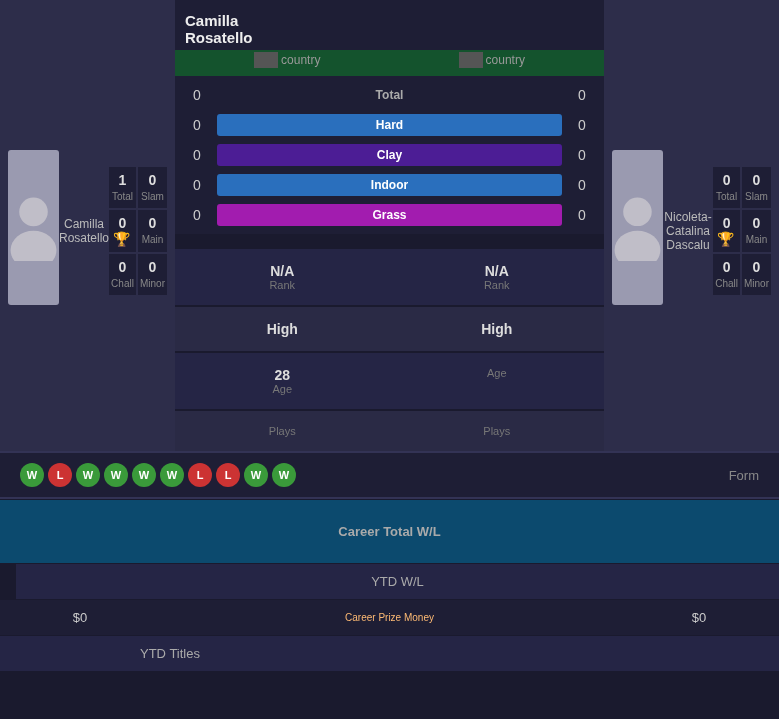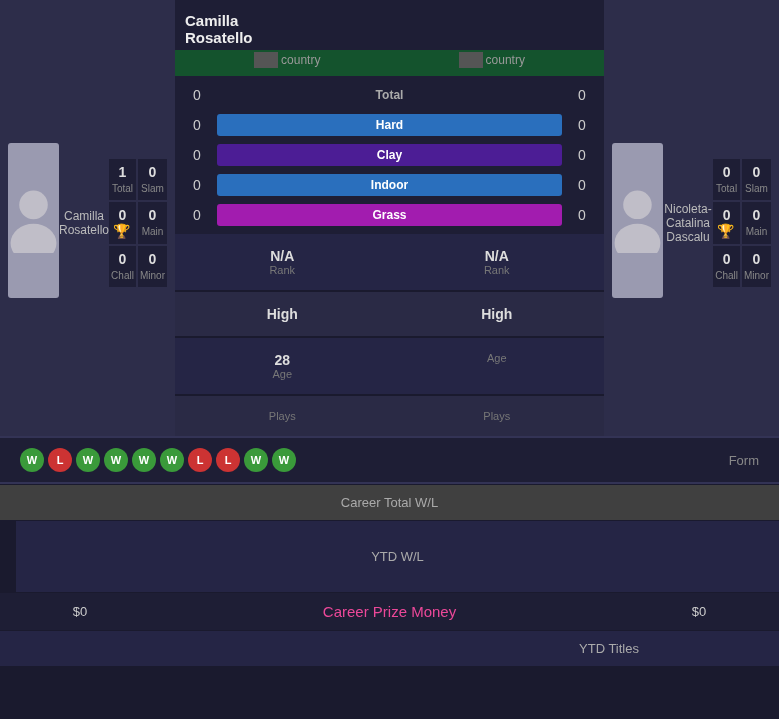--- a/index.html
+++ b/index.html
@@ -134,21 +134,21 @@
       border-radius: 3px;
       color: white;
       font-size: 12px;
       font-weight: bold;
     }
 
     .info-area {
       display: flex;
       flex-direction: column;
       gap: 2px;
-      margin-top: 0;
+      margin-top: 15px;
     }
 
     .info-line {
       display: flex;
       align-items: stretch;
     }
 
     .il-left {
       flex: 1;
       background: #252545;
@@ -429,35 +429,35 @@
         <div class="form-badge form-badge-l">L</div>
         <div class="form-badge form-badge-w">W</div>
         <div class="form-badge form-badge-w">W</div>
       </div>
     <div class="form-label">Form</div>
   </div>
 
   <div class="divider"></div>
 
   <div id="bottom-rows-container">
-  <div style="display: flex; align-items: center; padding: 10px 20px; background: #404040; margin-top: 1px;">
+  <div style="display: flex; align-items: center; padding: 24px 20px; background: #0c4a6e; margin-top: 1px; font-weight: bold;">
         <span style="width: 120px; text-align: center; color: rgb(204, 204, 204); font-size: 13px;"></span>
         <span style="flex: 1 1 0%; text-align: center; color: rgb(170, 170, 170); font-size: 13px;">Career Total W/L</span>
         <span style="width: 120px; text-align: center; color: rgb(204, 204, 204); font-size: 13px;"></span>
       </div>
-      <div style="display: flex; align-items: center; padding: 28px 20px; background: rgb(37, 37, 69); margin-top: 1px; margin-left: 16px;">
+      <div style="display: flex; align-items: center; padding: 10px 20px; background: rgb(37, 37, 69); margin-top: 1px; margin-left: 16px;">
         <span style="width: 120px; text-align: center; color: rgb(204, 204, 204); font-size: 13px;"></span>
         <span style="flex: 1 1 0%; text-align: center; color: rgb(170, 170, 170); font-size: 13px;">YTD W/L</span>
         <span style="width: 120px; text-align: center; color: rgb(204, 204, 204); font-size: 13px;"></span>
       </div>
       <div style="display: flex; align-items: center; padding: 10px 20px; background: rgb(30, 30, 53); margin-top: 1px;">
         <span style="width: 120px; text-align: center; color: rgb(204, 204, 204); font-size: 13px;">$0</span>
-        <span style="flex: 1 1 0%; text-align: center; color: #ec4899; font-size: 15px;">Career Prize Money</span>
+        <span style="flex: 1 1 0%; text-align: center; color: #fdba74; font-size: 10px;">Career Prize Money</span>
         <span style="width: 120px; text-align: center; color: rgb(204, 204, 204); font-size: 13px;">$0</span>
       </div>
       <div style="display: flex; align-items: center; padding: 10px 20px; background: rgb(37, 37, 69); margin-top: 1px;">
         <span style="width: 120px; text-align: center; color: rgb(204, 204, 204); font-size: 13px;"></span>
-        <span style="flex: 1 1 0%; text-align: right; color: rgb(170, 170, 170); font-size: 13px;">YTD Titles</span>
+        <span style="flex: 1 1 0%; text-align: left; color: rgb(170, 170, 170); font-size: 13px;">YTD Titles</span>
         <span style="width: 120px; text-align: center; color: rgb(204, 204, 204); font-size: 13px;"></span>
       </div>
     </div>
 
 </div>
 
 </body></html>

